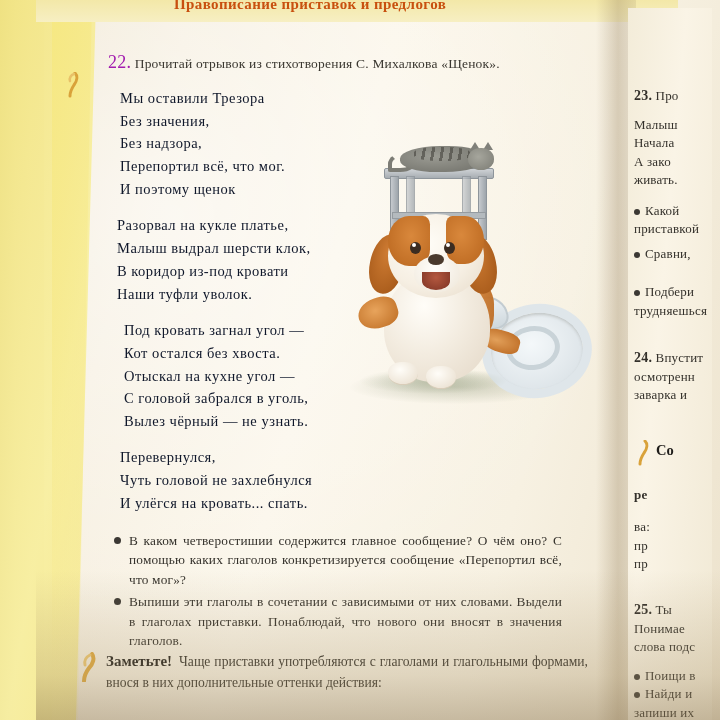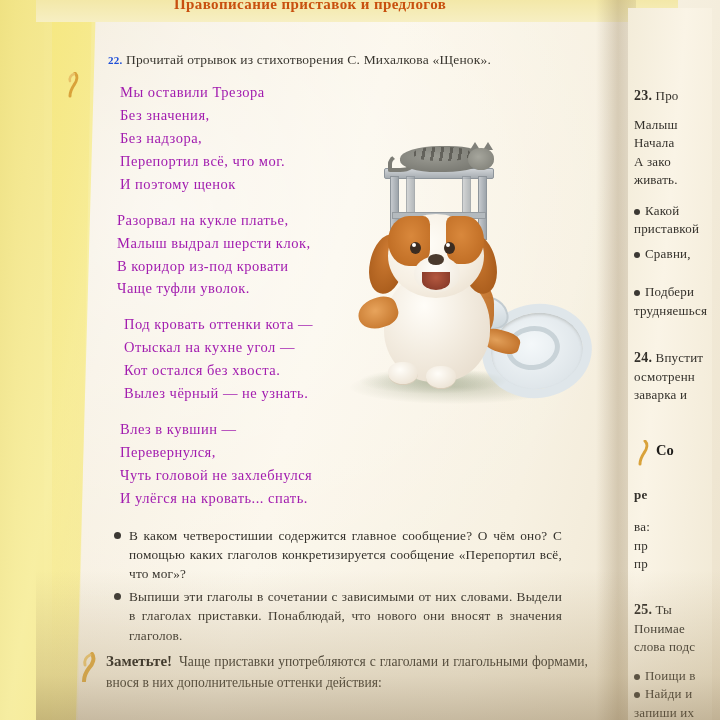--- a/index.html
+++ b/index.html
@@ -98,31 +98,31 @@
     width: 470px;
     color: #2b2a26;
   }
   .ex-line {
     font-size: 13.5px;
     line-height: 1.2;
     letter-spacing: 0.2px;
     color: #3a3730;
   }
   .ex-num {
-    font-weight: bold;
-    font-size: 11px;
-    color: #1d4ed8;
+    font-weight: normal;
+    font-size: 18px;
+    color: #a21caf;
   }
   .verse {
     margin-top: 13px;
     margin-left: 12px;
     font-size: 14.5px;
     line-height: 1.58;
     letter-spacing: 0.5px;
-    color: #a21caf;
+    color: #0f172a;
   }
   .verse.s2 { margin-left: 9px; }
   .verse.s3 { margin-left: 16px; }
   .verse.s4 { margin-left: 12px; }
   .bullets {
     margin-top: 16px;
     width: 454px;
     font-size: 13.3px;
     line-height: 1.46;
     text-align: justify;
@@ -393,32 +393,32 @@
       <div>Без значения,</div>
       <div>Без надзора,</div>
       <div>Перепортил всё, что мог.</div>
       <div>И поэтому щенок</div>
     </div>
 
     <div class="verse s2">
       <div>Разорвал на кукле платье,</div>
       <div>Малыш выдрал шерсти клок,</div>
       <div>В коридор из-под кровати</div>
-      <div>Чаще туфли уволок.</div>
+      <div>Наши туфли уволок.</div>
     </div>
 
     <div class="verse s3">
-      <div>Под кровать оттенки кота —</div>
+      <div>Под кровать загнал угол —</div>
+      <div>Кот остался без хвоста.</div>
       <div>Отыскал на кухне угол —</div>
-      <div>Кот остался без хвоста.</div>
+      <div>С головой забрался в уголь,</div>
       <div>Вылез чёрный — не узнать.</div>
     </div>
 
     <div class="verse s4">
-      <div>Влез в кувшин —</div>
       <div>Перевернулся,</div>
       <div>Чуть головой не захлебнулся</div>
       <div>И улёгся на кровать... спать.</div>
     </div>
 
     <div class="bullets">
       <div class="b-row">
         <span class="dot"></span>
         <span class="b-text">В каком четверостишии содержится главное сообщение? О чём оно? С помощью каких глаголов конкретизируется сообщение «Перепортил всё, что мог»?</span>
       </div>

